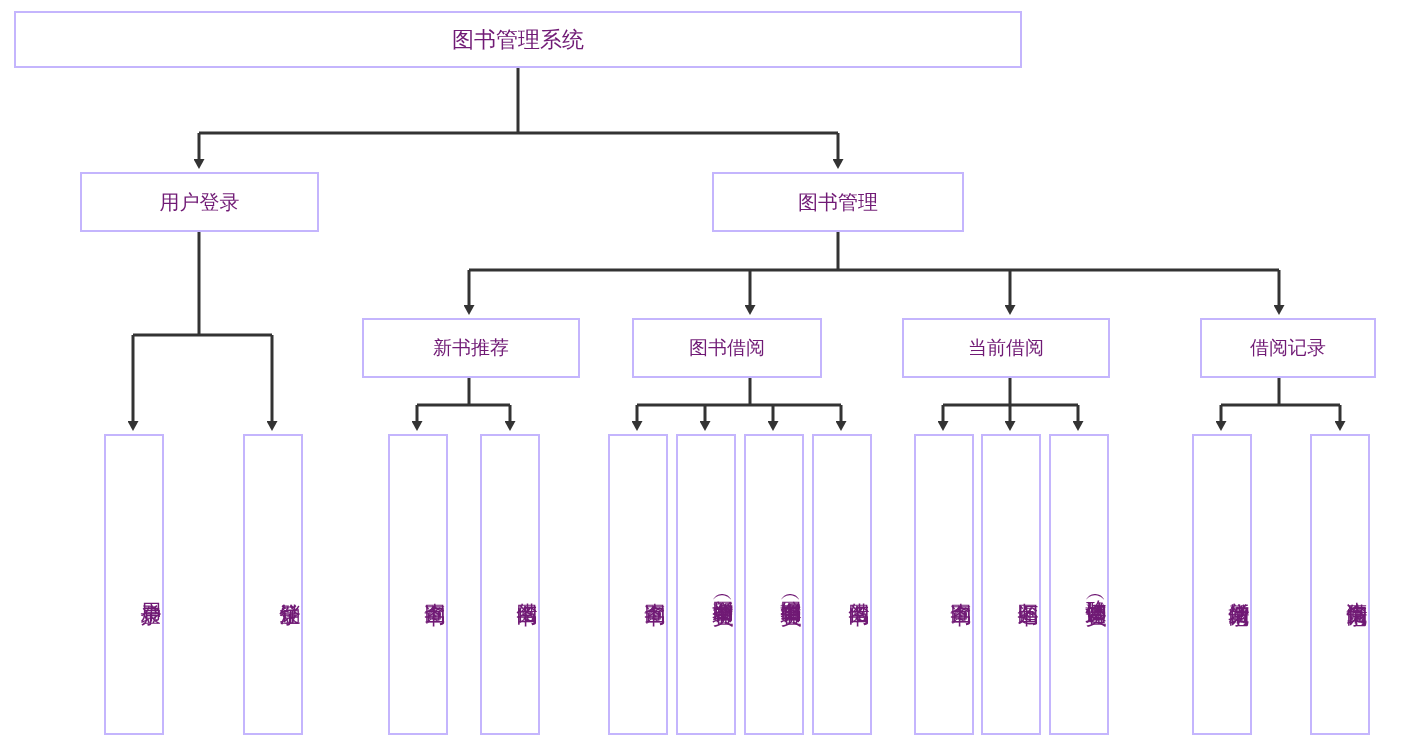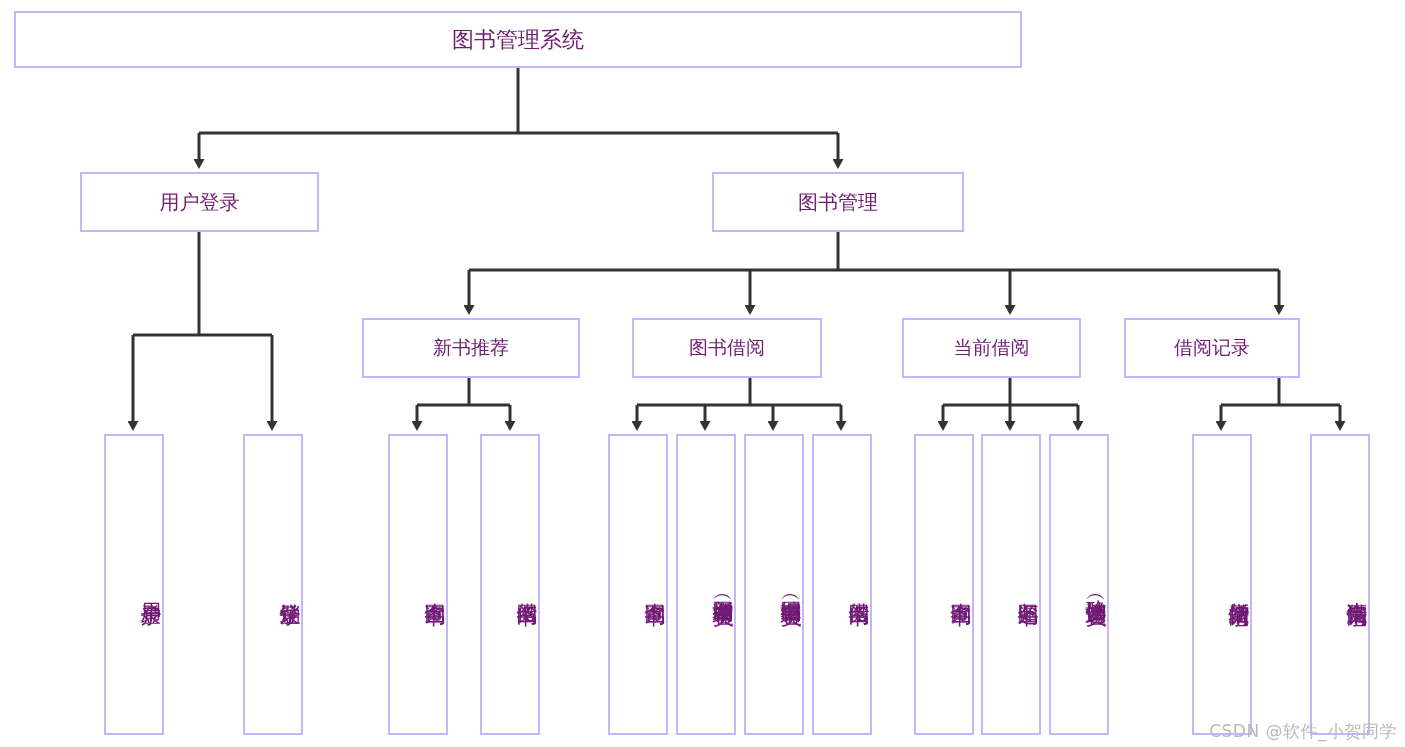--- a/index.html
+++ b/index.html
@@ -136,24 +136,24 @@
   <div class="node level1" style="left:712px; top:172px; width:252px; height:60px;text-align:center;">
     <span class="label">图书管理</span>
   </div>
 
   <div class="node level2" style="left:362px; top:318px; width:218px; height:60px;">
     <span class="label">新书推荐</span>
   </div>
   <div class="node level2" style="left:632px; top:318px; width:190px; height:60px;">
     <span class="label">图书借阅</span>
   </div>
-  <div class="node level2" style="left:902px; top:318px; width:179px; height:60px;">
+  <div class="node level2" style="left:902px; top:318px; width:208px; height:60px;">
     <span class="label">当前借阅</span>
   </div>
-  <div class="node level2" style="left:1124px; top:318px; width:176px; height:60px;">
+  <div class="node level2" style="left:1200px; top:318px; width:176px; height:60px;">
     <span class="label">借阅记录</span>
   </div>
 
   <div class="node leaf" style="left:104px; top:434px; width:60px; height:301px;">
     <span class="label">用户登录</span>
   </div>
   <div class="node leaf" style="left:243px; top:434px; width:60px; height:301px;">
     <span class="label">注销登录</span>
   </div>
 
@@ -187,15 +187,14 @@
     <span class="label">确认归还（管理员）</span>
   </div>
 
   <div class="node leaf" style="left:1192px; top:434px; width:60px; height:301px;">
     <span class="label">新增借阅记录</span>
   </div>
   <div class="node leaf" style="left:1310px; top:434px; width:60px; height:301px;">
     <span class="label">查询借阅记录</span>
   </div>
 
-  <div id="watermark">CSDN @软件_小贺同学</div>
 
 </div>
 
 </body></html>

